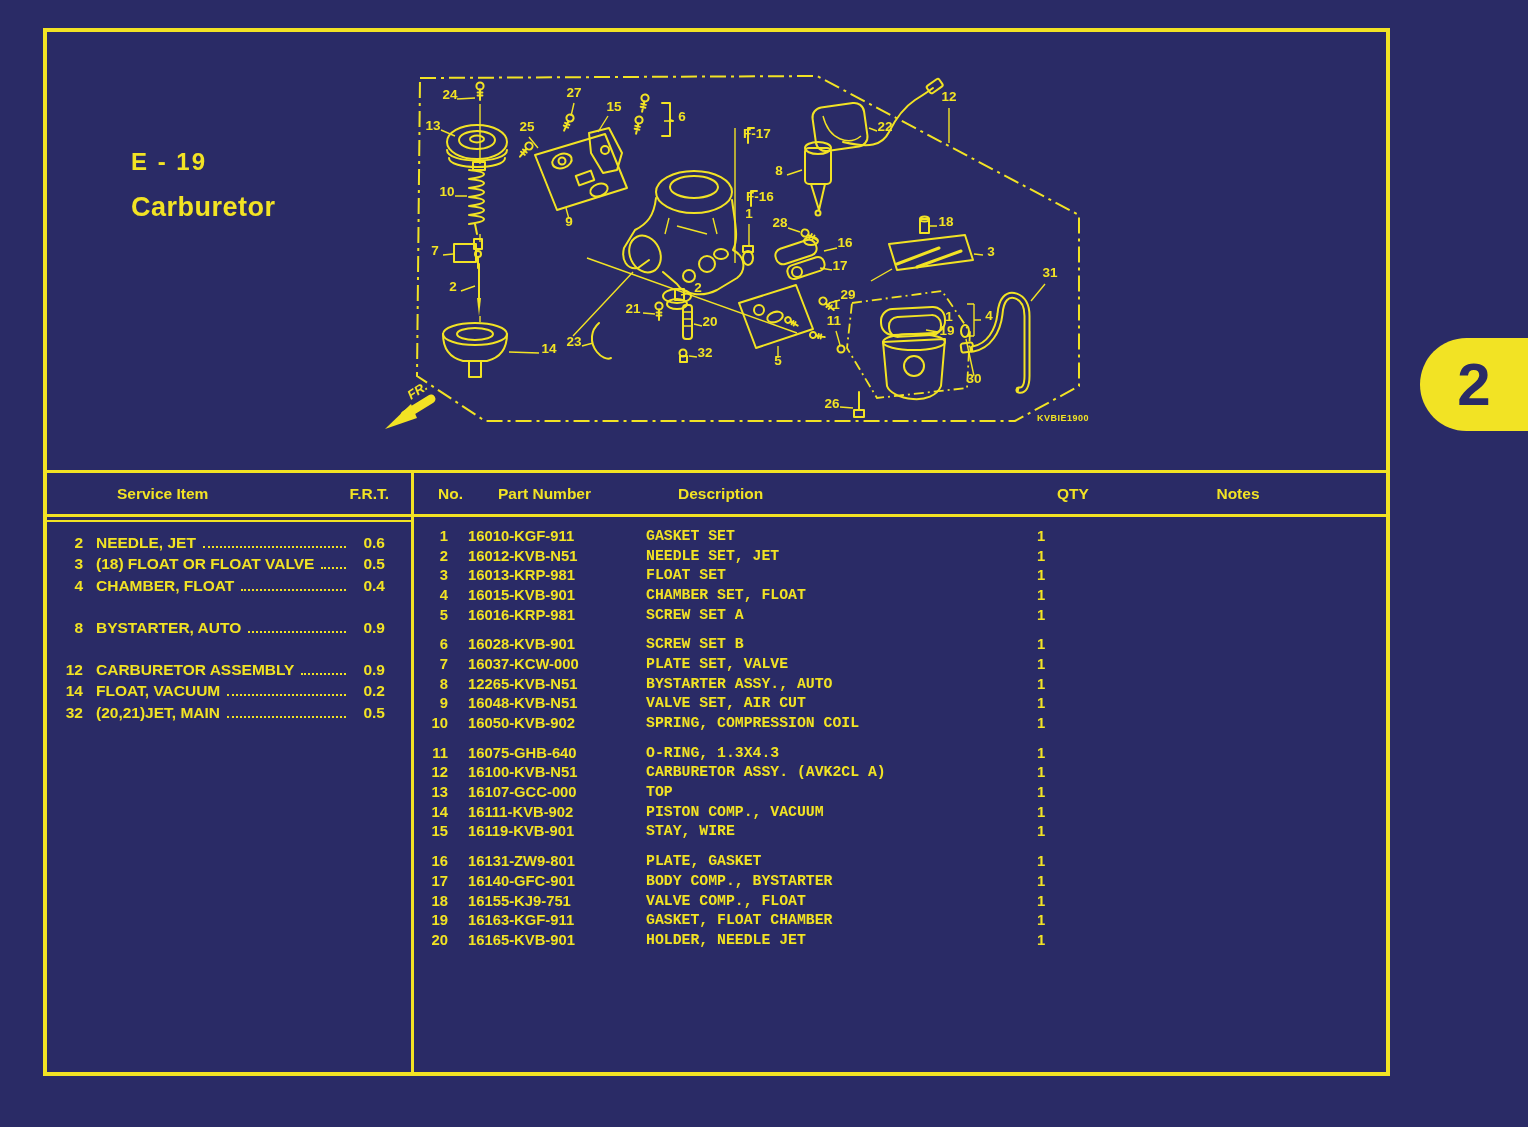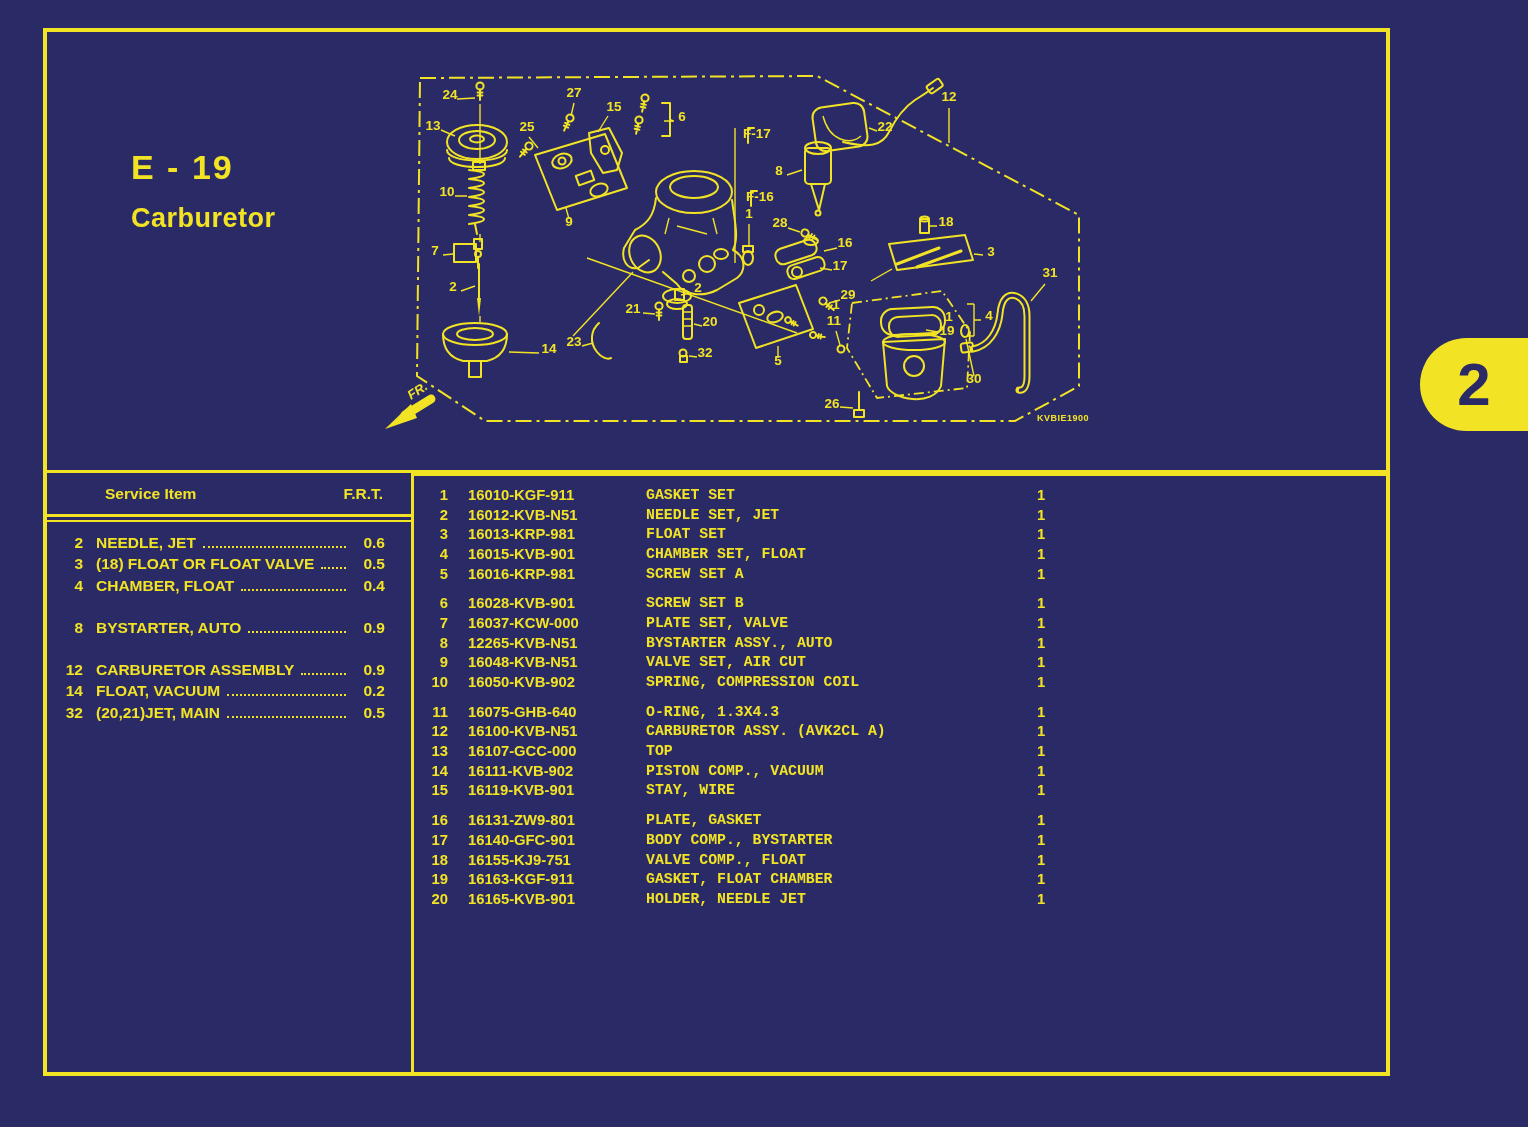--- a/index.html
+++ b/index.html
@@ -11,39 +11,39 @@
   }
   .page{position:absolute;inset:0;color:#f2e324;}
   .frame{
     position:absolute;left:43px;top:28px;width:1347px;height:1048px;
     border:4px solid #f2e324;box-sizing:border-box;
     display:flex;flex-direction:column;
   }
   
   .diagram-area{position:relative;height:438px;flex:0 0 auto;}
   .title-block{position:absolute;left:84px;top:116px;}
-  .section-code{font-size:34px;font-weight:bold;letter-spacing:2px;}
+  .section-code{font-size:24px;font-weight:bold;letter-spacing:2px;}
   .section-title{font-size:27px;font-weight:bold;margin-top:16px;letter-spacing:.5px;}
   svg.diagram{position:absolute;left:330px;top:26px;}
   svg.diagram *{vector-effect:non-scaling-stroke;}
   svg .ln{stroke:#f2e324;stroke-width:2;fill:none;stroke-linecap:round;stroke-linejoin:round;}
   svg .thin{stroke:#f2e324;stroke-width:1.4;fill:none;}
   svg .dash{stroke:#f2e324;stroke-width:2;fill:none;stroke-dasharray:16 5 3 5;}
   svg .dash2{stroke:#f2e324;stroke-width:1.8;fill:none;stroke-dasharray:10 4 2 4;}
   svg .fillY{fill:#f2e324;stroke:none;}
   svg text.co{fill:#f2e324;font-size:13.5px;font-weight:bold;text-anchor:middle;font-family:"Liberation Sans",sans-serif;}
   svg text.ref{fill:#f2e324;font-size:9px;font-weight:bold;letter-spacing:.5px;text-anchor:end;font-family:"Liberation Sans",sans-serif;}
   svg text.fr{fill:#f2e324;font-size:13px;font-weight:bold;font-style:italic;font-family:"Liberation Sans",sans-serif;}
   
   .tables{flex:1;display:flex;border-top:3px solid #f2e324;min-height:0;}
   .service-col{width:367px;flex:0 0 auto;border-right:3px solid #f2e324;box-sizing:border-box;}
   .parts-col{flex:1;min-width:0;}
-  .sv-header,.pt-header{height:41px;display:flex;align-items:center;font-size:15.5px;font-weight:bold;}
+  .sv-header,.pt-header{height:41px;display:flex;align-items:center;font-size:15.5px;font-weight:bold;padding-left:12px;}
   .sv-h-item{margin-left:58px;}
-  .sv-h-frt{margin-left:auto;margin-right:28px;}
+  .sv-h-frt{margin-left:auto;margin-right:22px;}
   .dbl-rule{border-top:3px solid #f2e324;border-bottom:2px solid #f2e324;height:3px;}
   .rule{border-top:3px solid #f2e324;}
   .sv-rows{padding-top:12px;}
   .sv-row{display:flex;align-items:baseline;height:21.3px;font-size:15.5px;font-weight:bold;padding-right:26px;}
   .sv-row.gap{margin-top:21px;}
   .sv-no{width:36px;text-align:right;flex:0 0 auto;}
   .sv-label{margin-left:13px;white-space:nowrap;}
   .sv-dots{flex:1;border-bottom:2.5px dotted #f2e324;margin:0 5px 4px 7px;min-width:8px;}
   .sv-frt{width:34px;text-align:right;flex:0 0 auto;}
   .ph-no{margin-left:12px;width:40px;}
@@ -326,20 +326,27 @@
             <div class="sv-row">
               <span class="sv-no">32</span>
               <span class="sv-label">(20,21)JET, MAIN</span>
               <span class="sv-dots"></span>
               <span class="sv-frt">0.5</span>
             </div>
           </div>
       </div>
 
       <div class="parts-col">
+        <div class="pt-header">
+          <span class="ph-no">No.</span>
+          <span class="ph-num">Part Number</span>
+          <span class="ph-desc">Description</span>
+          <span class="ph-qty">QTY</span>
+          <span class="ph-notes">Notes</span>
+        </div>
         <div class="rule"></div>
         <div class="pt-rows">
 
             <div class="pt-row">
               <span class="p-no">1</span>
               <span class="p-num">16010-KGF-911</span>
               <span class="p-desc">GASKET SET</span>
               <span class="p-qty">1</span>
               <span class="p-notes"></span>
             </div>

